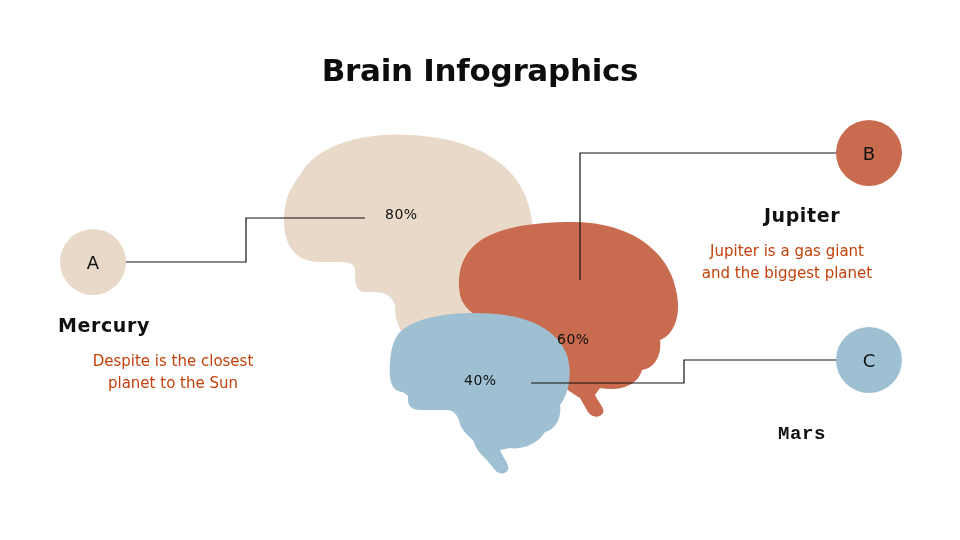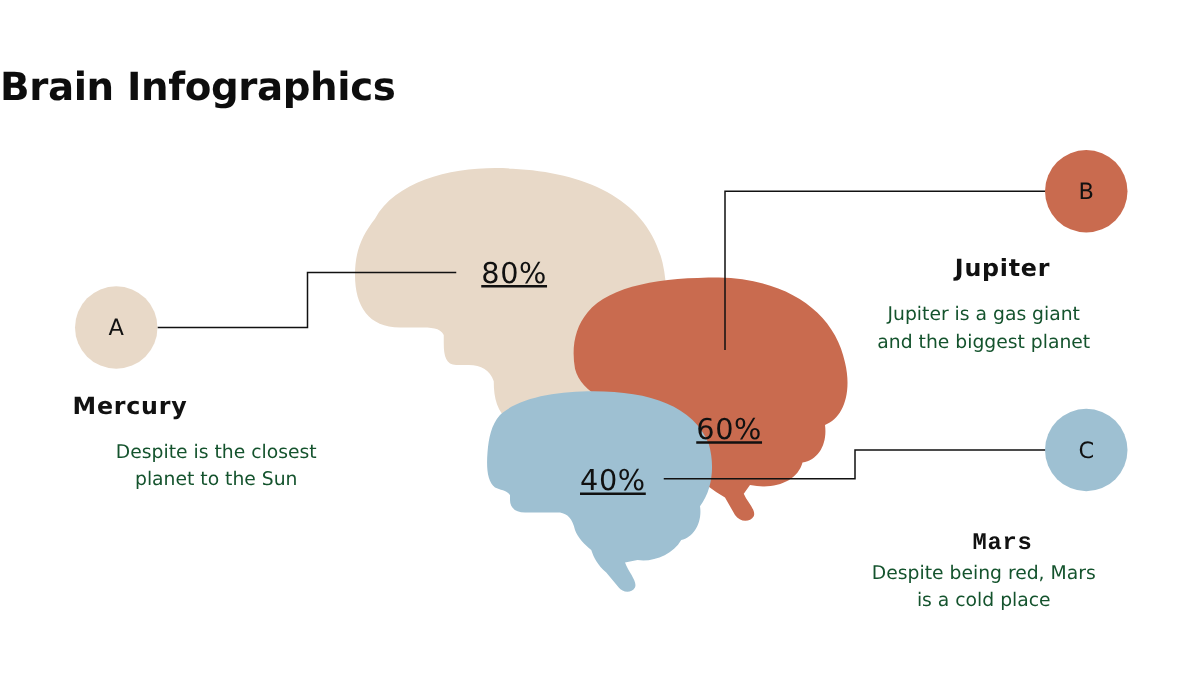--- a/index.html
+++ b/index.html
@@ -14,40 +14,40 @@
       background: #ffffff;
       overflow: hidden;
       font-family: "DejaVu Sans", sans-serif;
       color: #111111;
     }
     .title {
       position: absolute;
       left: 0;
       top: 52px;
       width: 960px;
+      text-align: center;
       font-size: 31px;
       font-weight: bold;
       letter-spacing: -0.3px;
       color: #0d0d0d;
       margin: 0;
     }
     svg.art {
       position: absolute;
       left: 0;
       top: 0;
       width: 960px;
       height: 540px;
     }
     .pct {
       position: absolute;
-      font-size: 23px;
+      font-size: 14px;
       font-weight: 500;
       color: #111;
       letter-spacing: 0.5px;
-      text-decoration: underline;
     }
     .badge {
       position: absolute;
       width: 66px;
       height: 66px;
       border-radius: 50%;
       display: flex;
       align-items: center;
       justify-content: center;
       font-size: 18px;
@@ -58,21 +58,21 @@
       position: absolute;
       font-size: 19px;
       font-weight: bold;
       color: #111;
       letter-spacing: 0.6px;
     }
     .desc {
       position: absolute;
       font-size: 15px;
       line-height: 22px;
-      color: #14532d;
+      color: #c2410c;
       width: 230px;
     }
     .left { text-align: center; }
     .right { text-align: center; }
   </style>
 </head>
 <body>
 
 <div class="slide">
 
@@ -157,18 +157,14 @@
   <div class="name right" style="left:702px; width:200px; top:204px;">Jupiter</div>
   <div class="desc right" style="left:672px; top:240px;">
     <div>Jupiter is a gas giant</div>
     <div>and the biggest planet</div>
   </div>
 
   <div class="badge" style="left:836px; top:327px; background:#9EC0D2;">
     <span>C</span>
   </div>
   <div class="name right" style="left:702px; width:200px; top:423px;font-family:Liberation Mono, monospace;">Mars</div>
-  <div class="desc right" style="left:672px; top:447px;">
-    <div>Despite being red, Mars</div>
-    <div>is a cold place</div>
-  </div>
 
 </div>
 
 </body></html>

